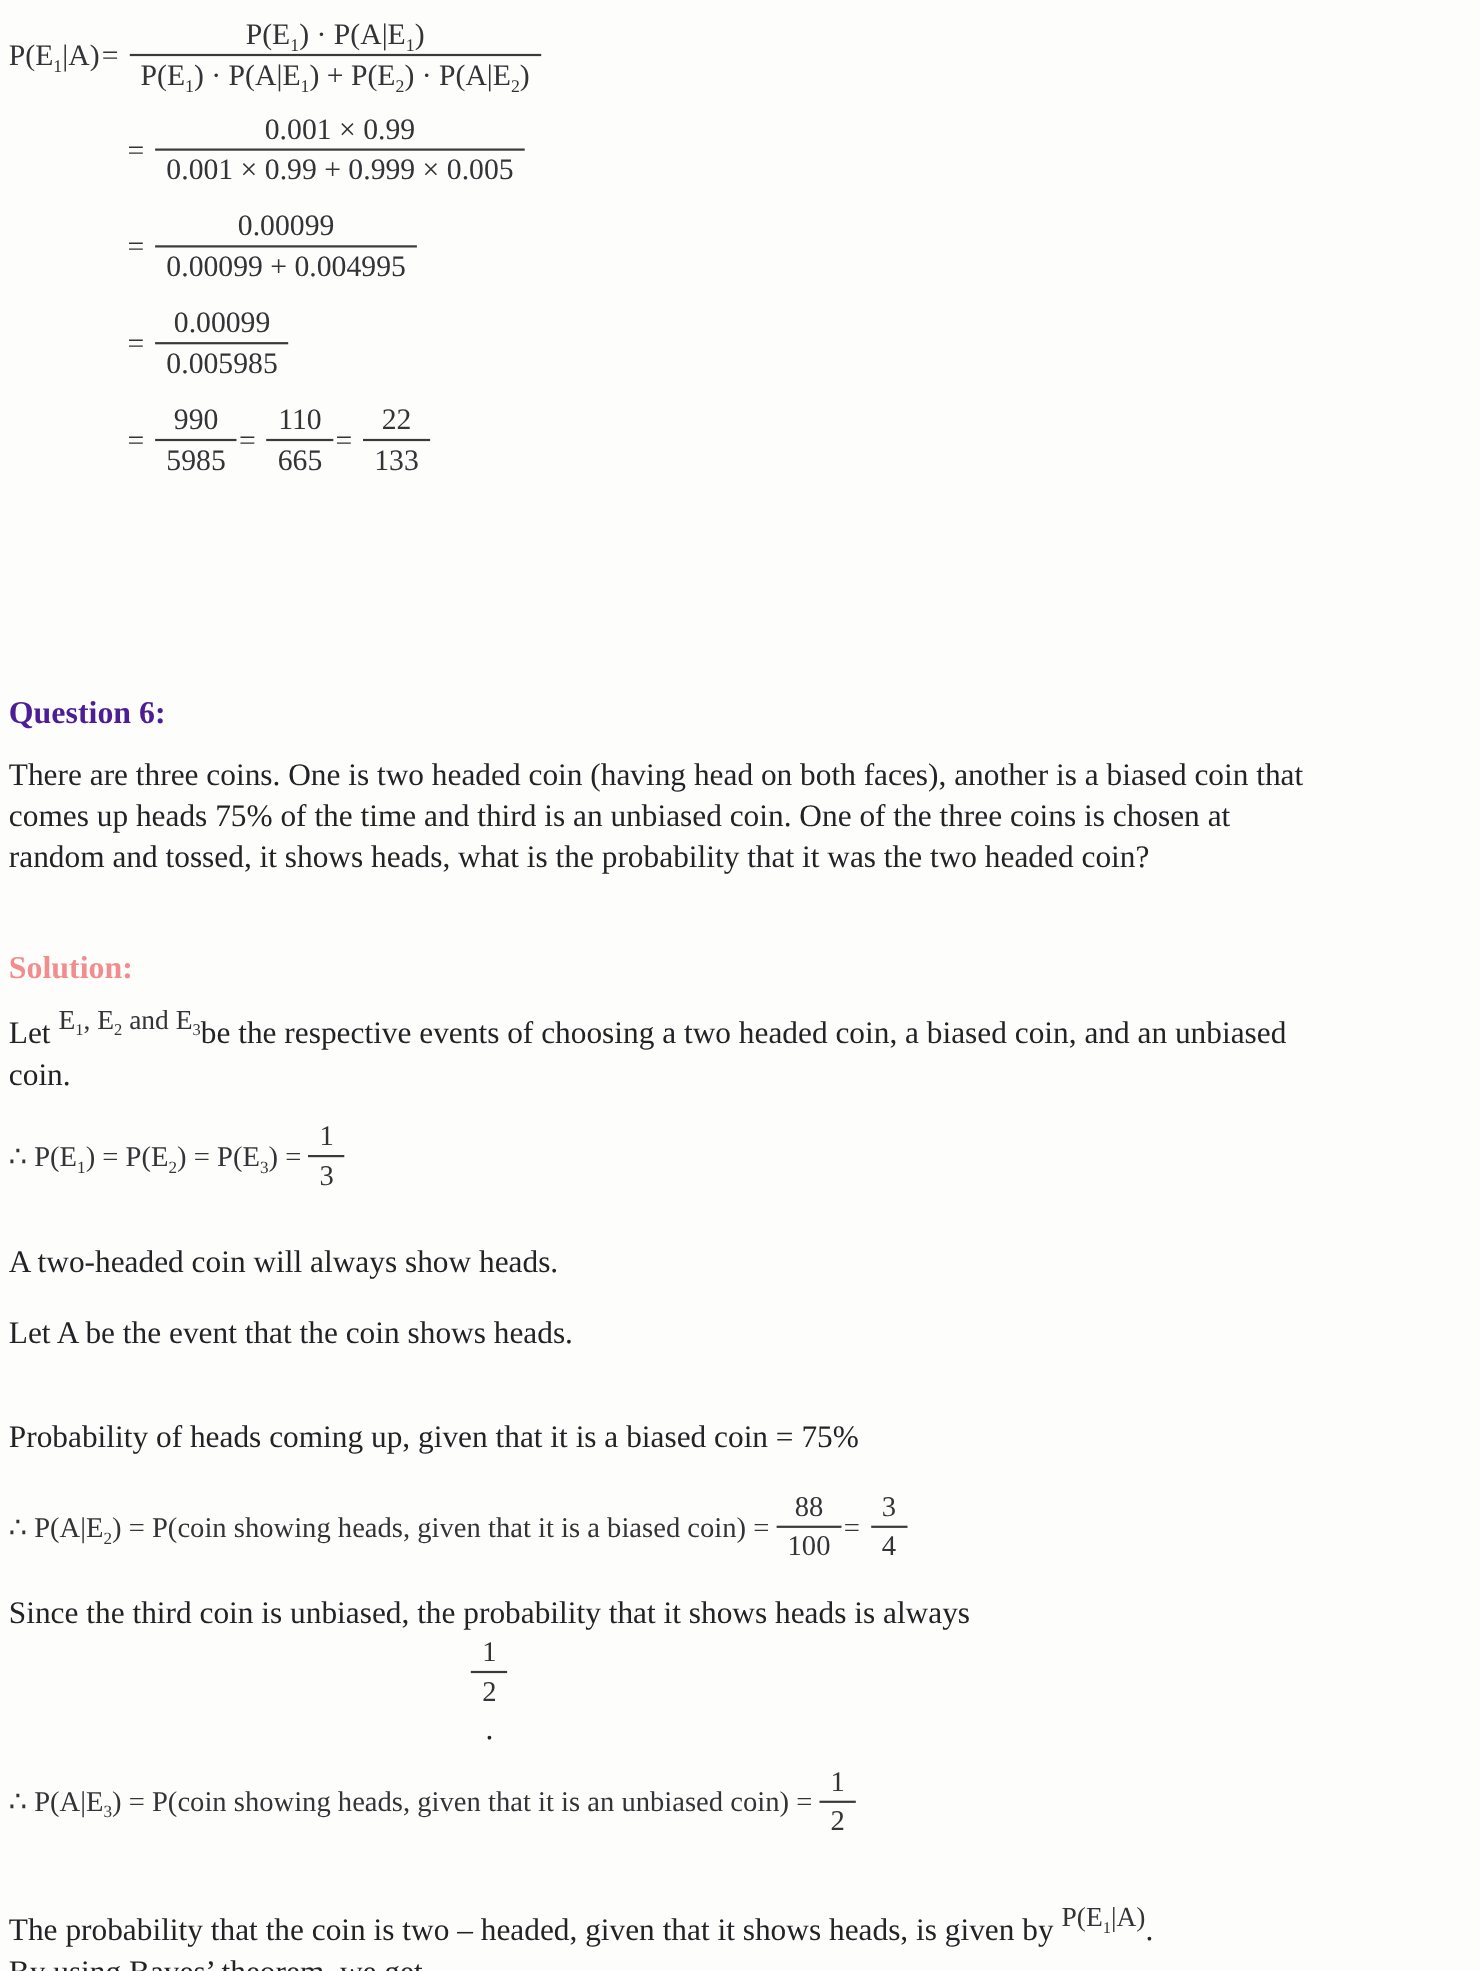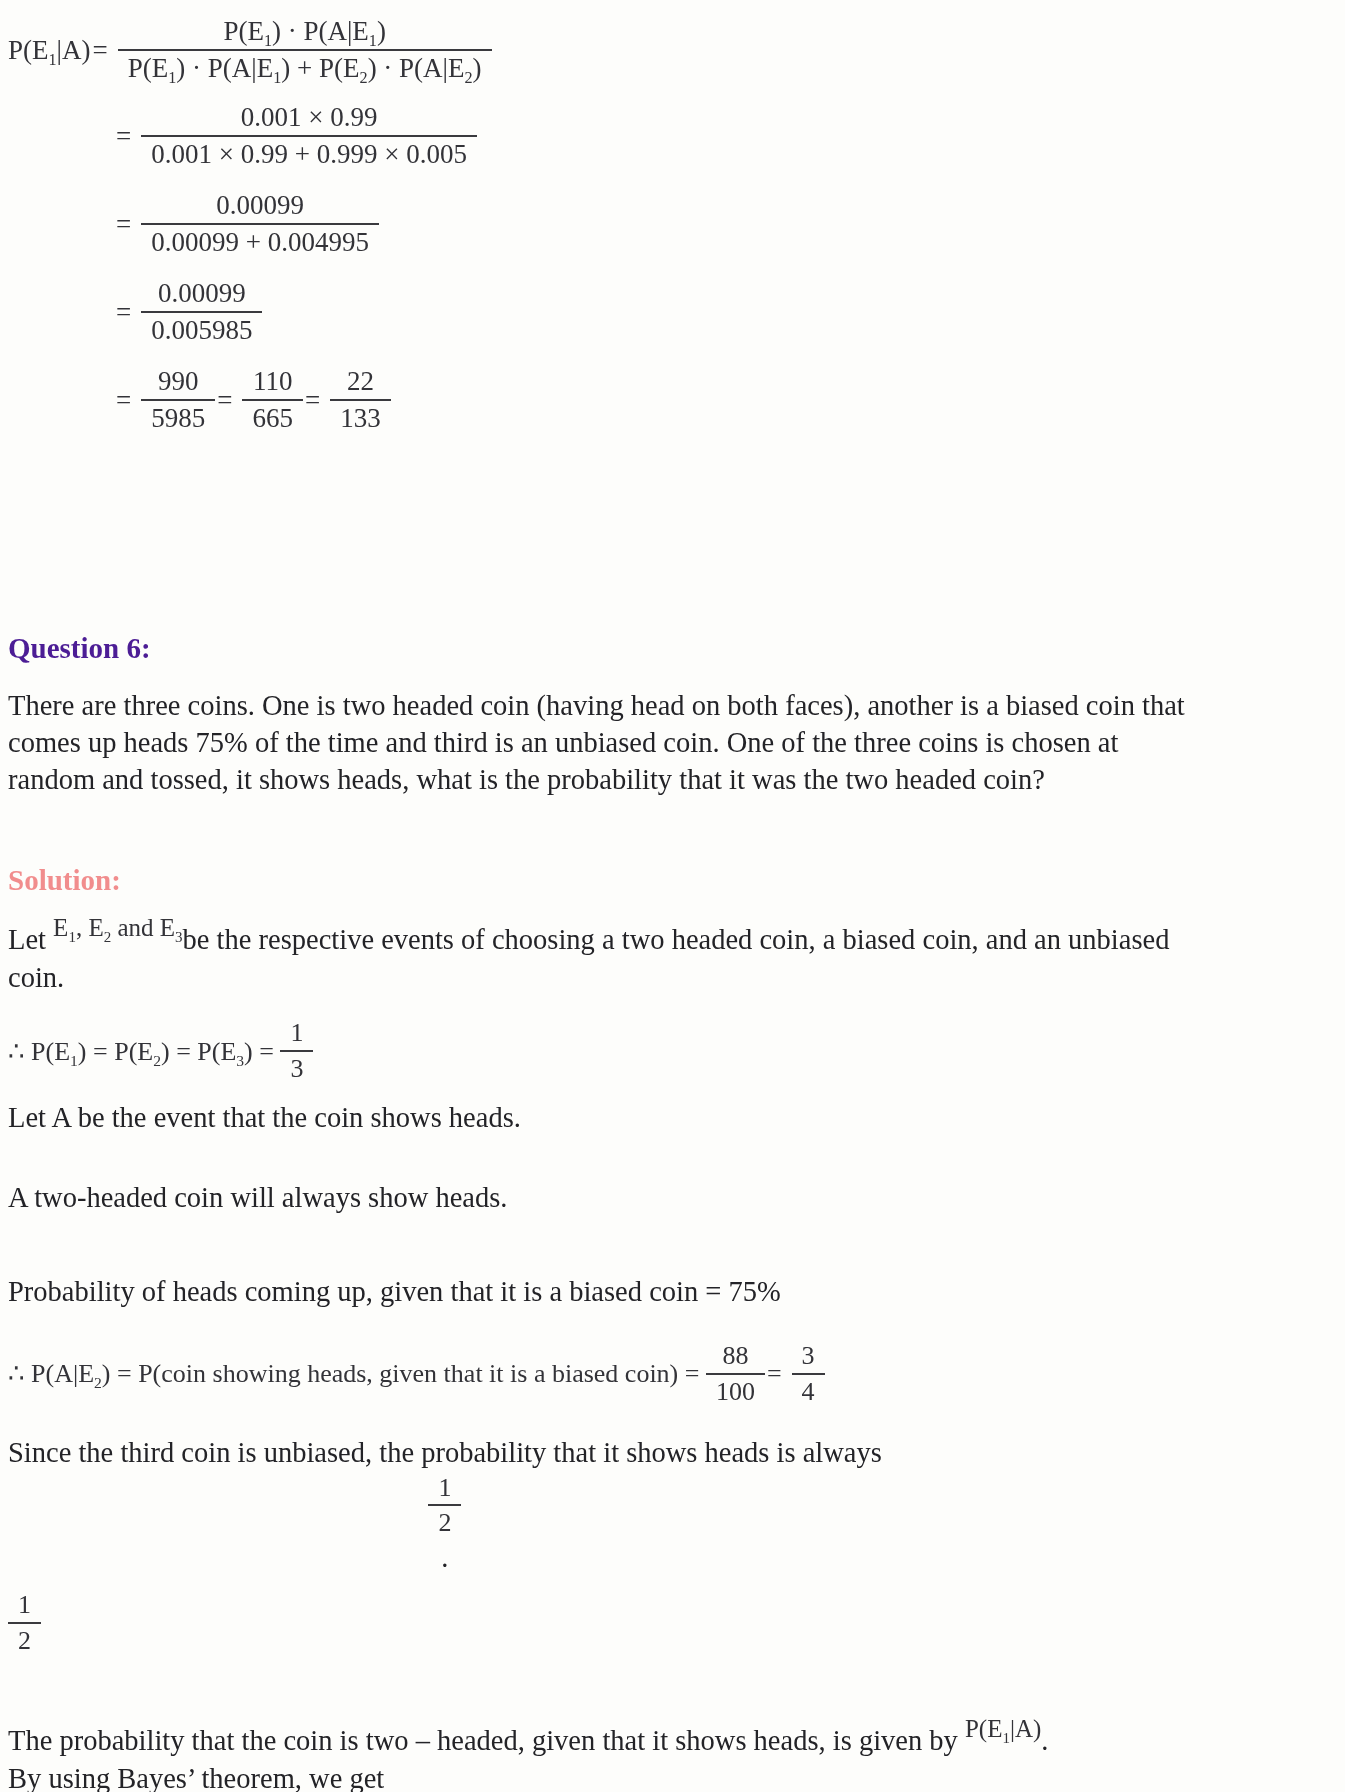--- a/index.html
+++ b/index.html
@@ -120,23 +120,23 @@
   <p class="para sp-let"><span>Let </span><span class="math mraise inline-math"><span>E</span><sub>1</sub><span>, E</span><sub>2</sub><span> and E</span><sub>3</sub></span><span>be the respective events of choosing a two headed coin, a biased coin, and an unbiased coin.</span></p>
 
   <div class="math-row eqline sp-priors math">
     <span class="mlead"><span>∴ P(E</span><sub>1</sub><span>) = P(E</span><sub>2</sub><span>) = P(E</span><sub>3</sub><span>) = </span></span>
     <span class="frac">
       <span class="num">1</span>
       <span class="den">3</span>
     </span>
   </div>
 
+  <p class="sentence sp-twoheaded">A two-headed coin will always show heads.</p>
+
   <p class="sentence sp-leta">Let A be the event that the coin shows heads.</p>
-
-  <p class="sentence sp-twoheaded">A two-headed coin will always show heads.</p>
 
 
   <p class="sentence sp-biased">Probability of heads coming up, given that it is a biased coin = 75%</p>
 
   <div class="math-row eqline sp-pae2 math">
     <span class="mlead"><span>∴ P(A|E</span><sub>2</sub><span>) = P(coin showing heads, given that it is a biased coin) = </span></span>
     <span class="frac">
       <span class="num">88</span>
       <span class="den">100</span>
     </span>
@@ -150,20 +150,21 @@
   <div class="sentence sp-unbiased ifrac-wrap">
     <span>Since the third coin is unbiased, the probability that it shows heads is always </span>
     <span class="frac math inline-math" style="font-size:26px">
       <span class="num">1</span>
       <span class="den">2</span>
     </span>
     <span>.</span>
   </div>
 
   <div class="math-row eqline sp-pae3 math">
+    <span class="mlead"><span>∴ P(A|E</span><sub>3</sub><span>) = P(coin showing heads, given that it is an unbiased coin) = </span></span>
     <span class="frac">
       <span class="num">1</span>
       <span class="den">2</span>
     </span>
   </div>
 
   <p class="para sp-closing"><span>The probability that the coin is two – headed, given that it shows heads, is given by </span><span class="math mraise inline-math"><span>P(E</span><sub>1</sub><span>|A)</span></span><span>.</span><br>
   <span>By using Bayes’ theorem, we get</span></p>
 
 </div>

